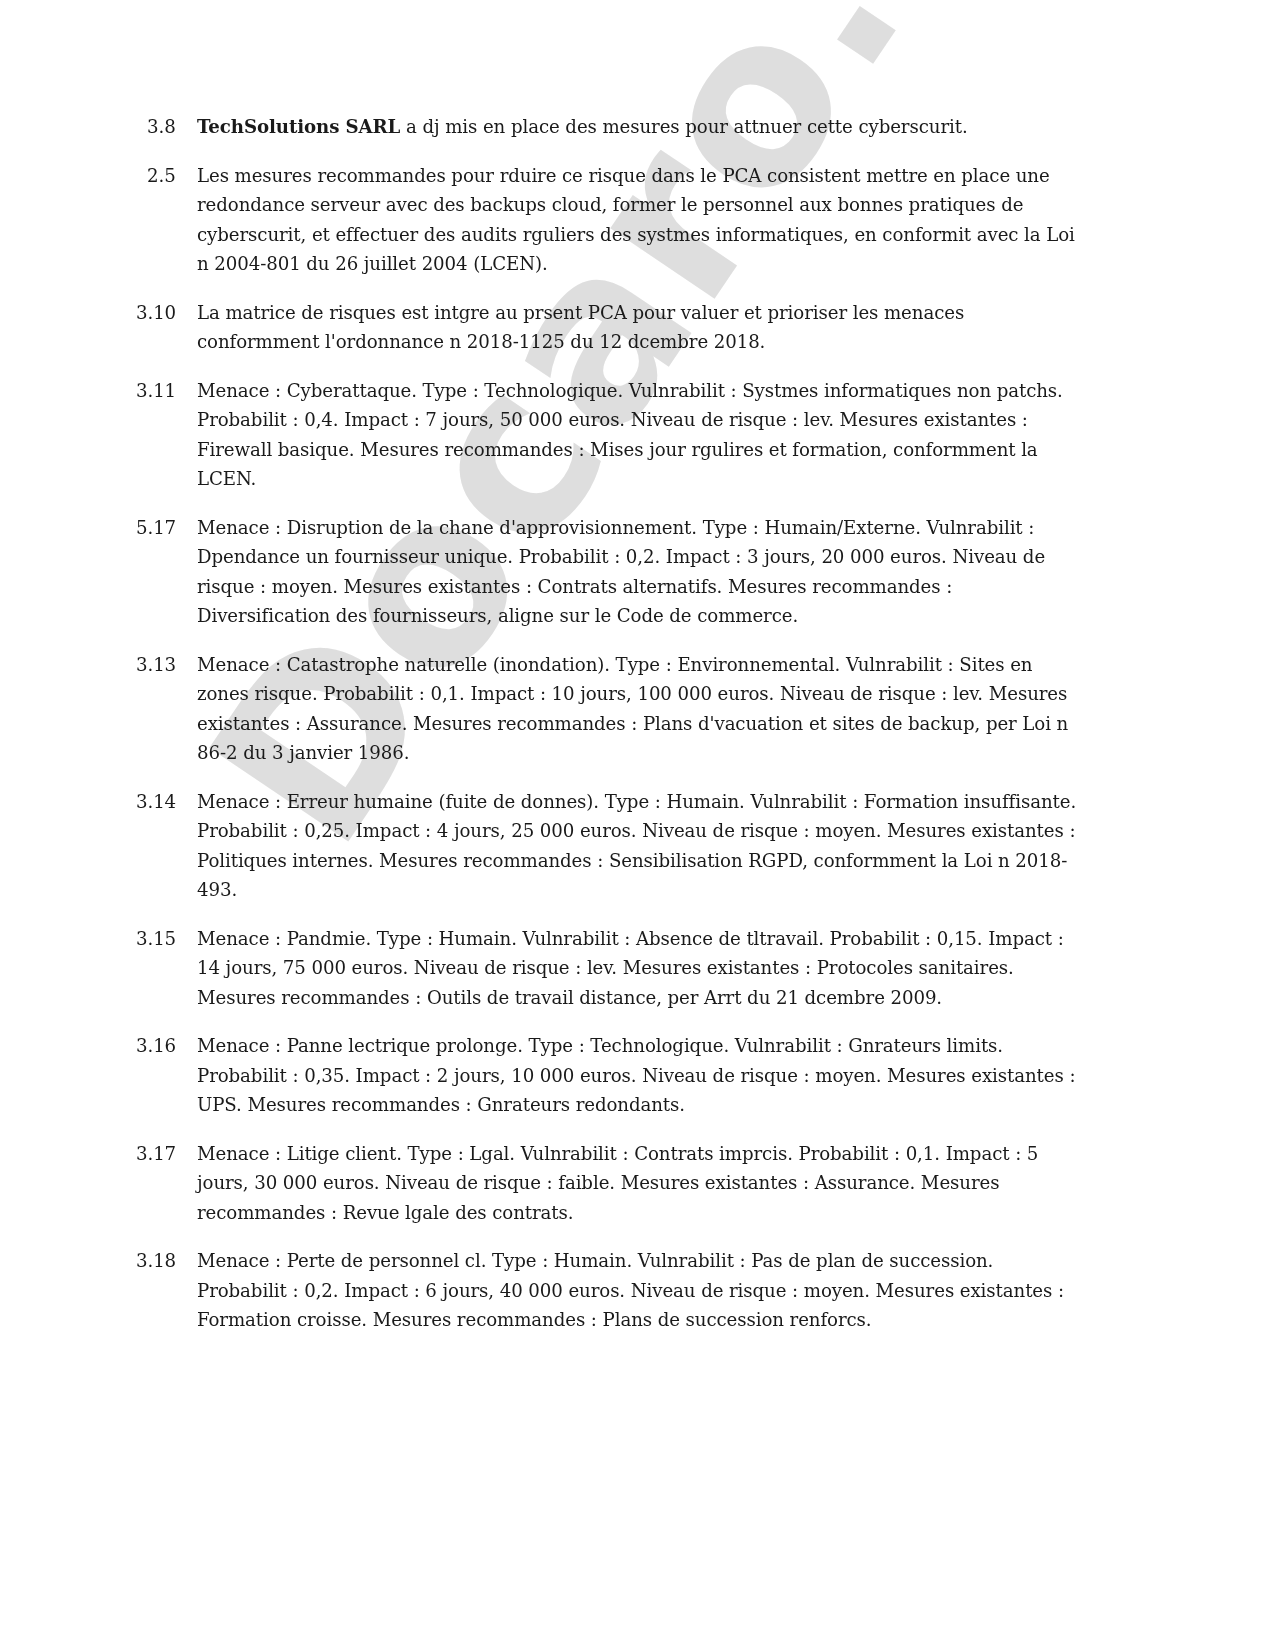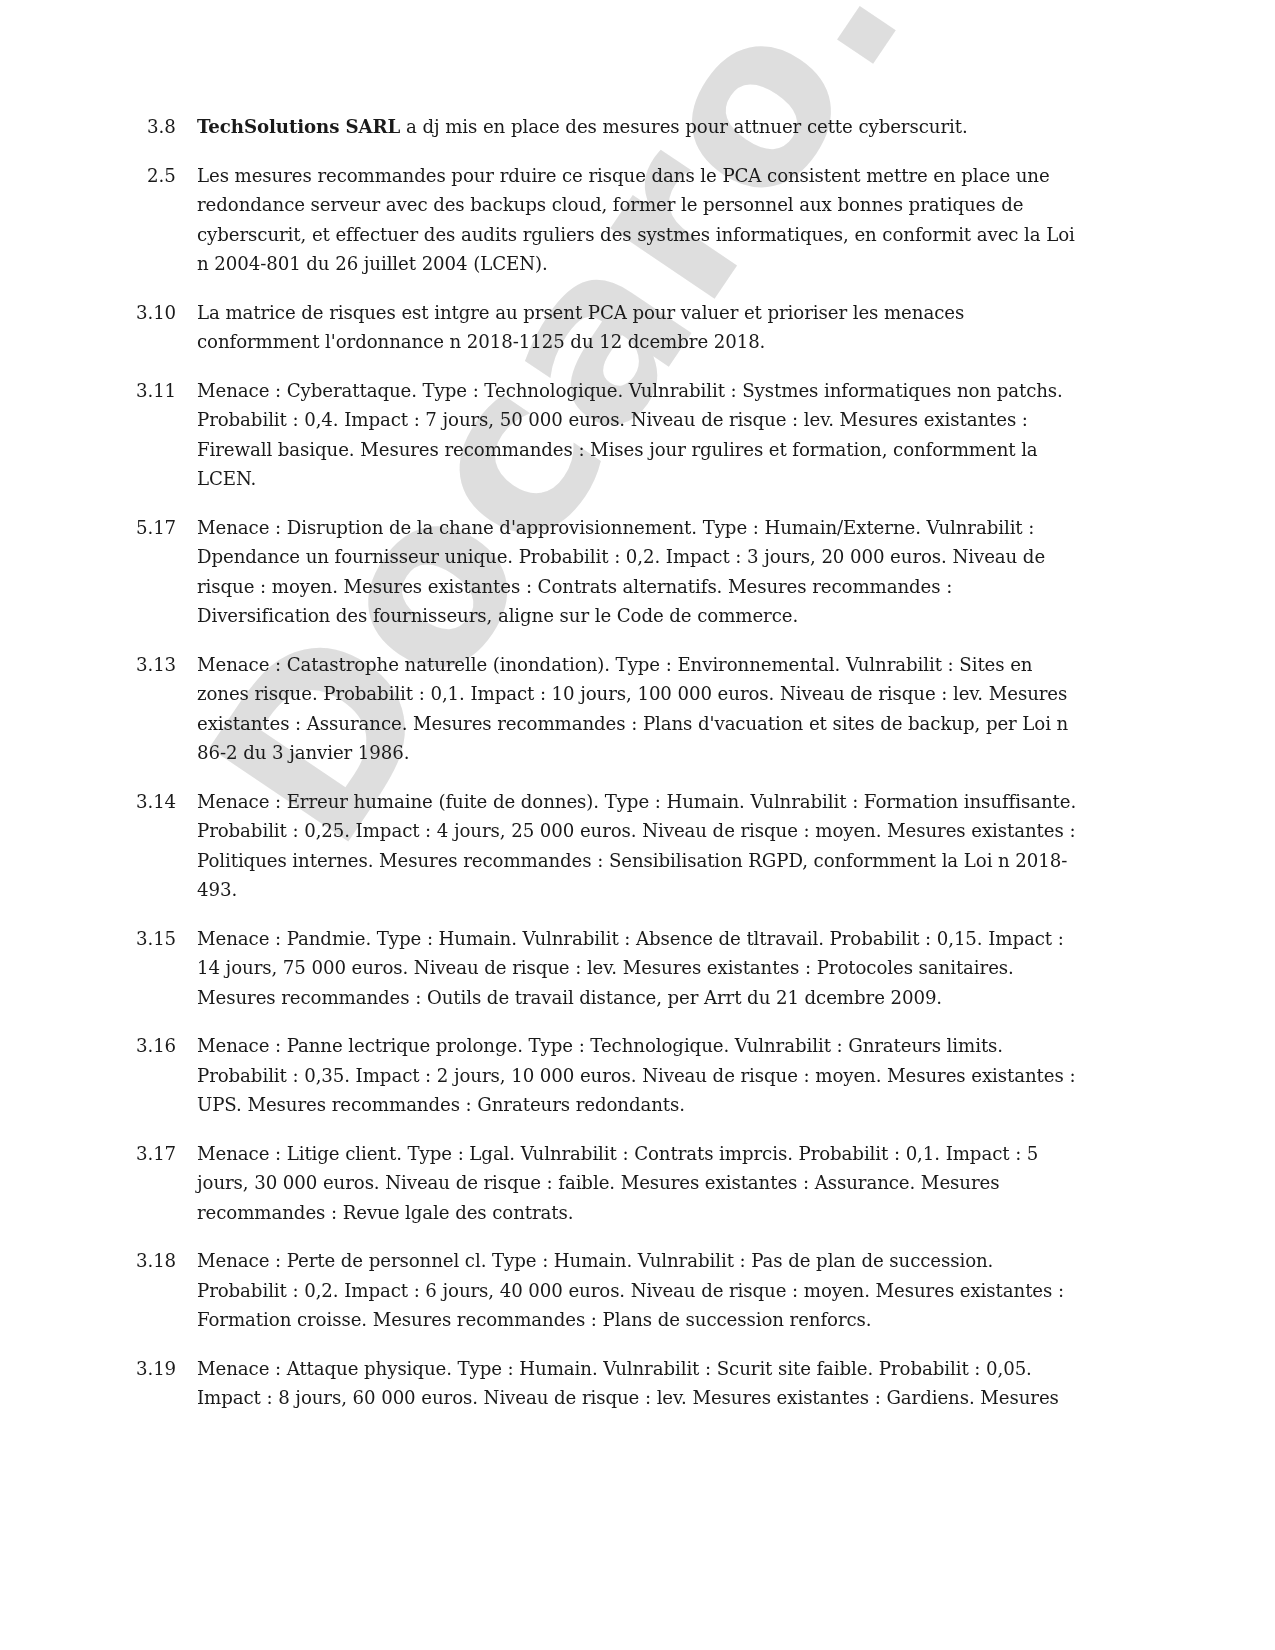--- a/index.html
+++ b/index.html
@@ -129,19 +129,15 @@
     <div class="para">
       <span class="num">3.17</span>
       <span class="txt">Menace : Litige client. Type : Lgal. Vulnrabilit : Contrats imprcis. Probabilit : 0,1. Impact : 5 jours, 30 000 euros. Niveau de risque : faible. Mesures existantes : Assurance. Mesures recommandes : Revue lgale des contrats.</span>
     </div>
 
     <div class="para">
       <span class="num">3.18</span>
       <span class="txt">Menace : Perte de personnel cl. Type : Humain. Vulnrabilit : Pas de plan de succession. Probabilit : 0,2. Impact : 6 jours, 40 000 euros. Niveau de risque : moyen. Mesures existantes : Formation croisse. Mesures recommandes : Plans de succession renforcs.</span>
     </div>
 
-    <div class="para">
-      <span class="num">3.19</span>
-      <span class="txt">Menace : Attaque physique. Type : Humain. Vulnrabilit : Scurit site faible. Probabilit : 0,05. Impact : 8 jours, 60 000 euros. Niveau de risque : lev. Mesures existantes : Gardiens. Mesures</span>
-    </div>
 
   </div>
 </div>
 
 </body></html>

